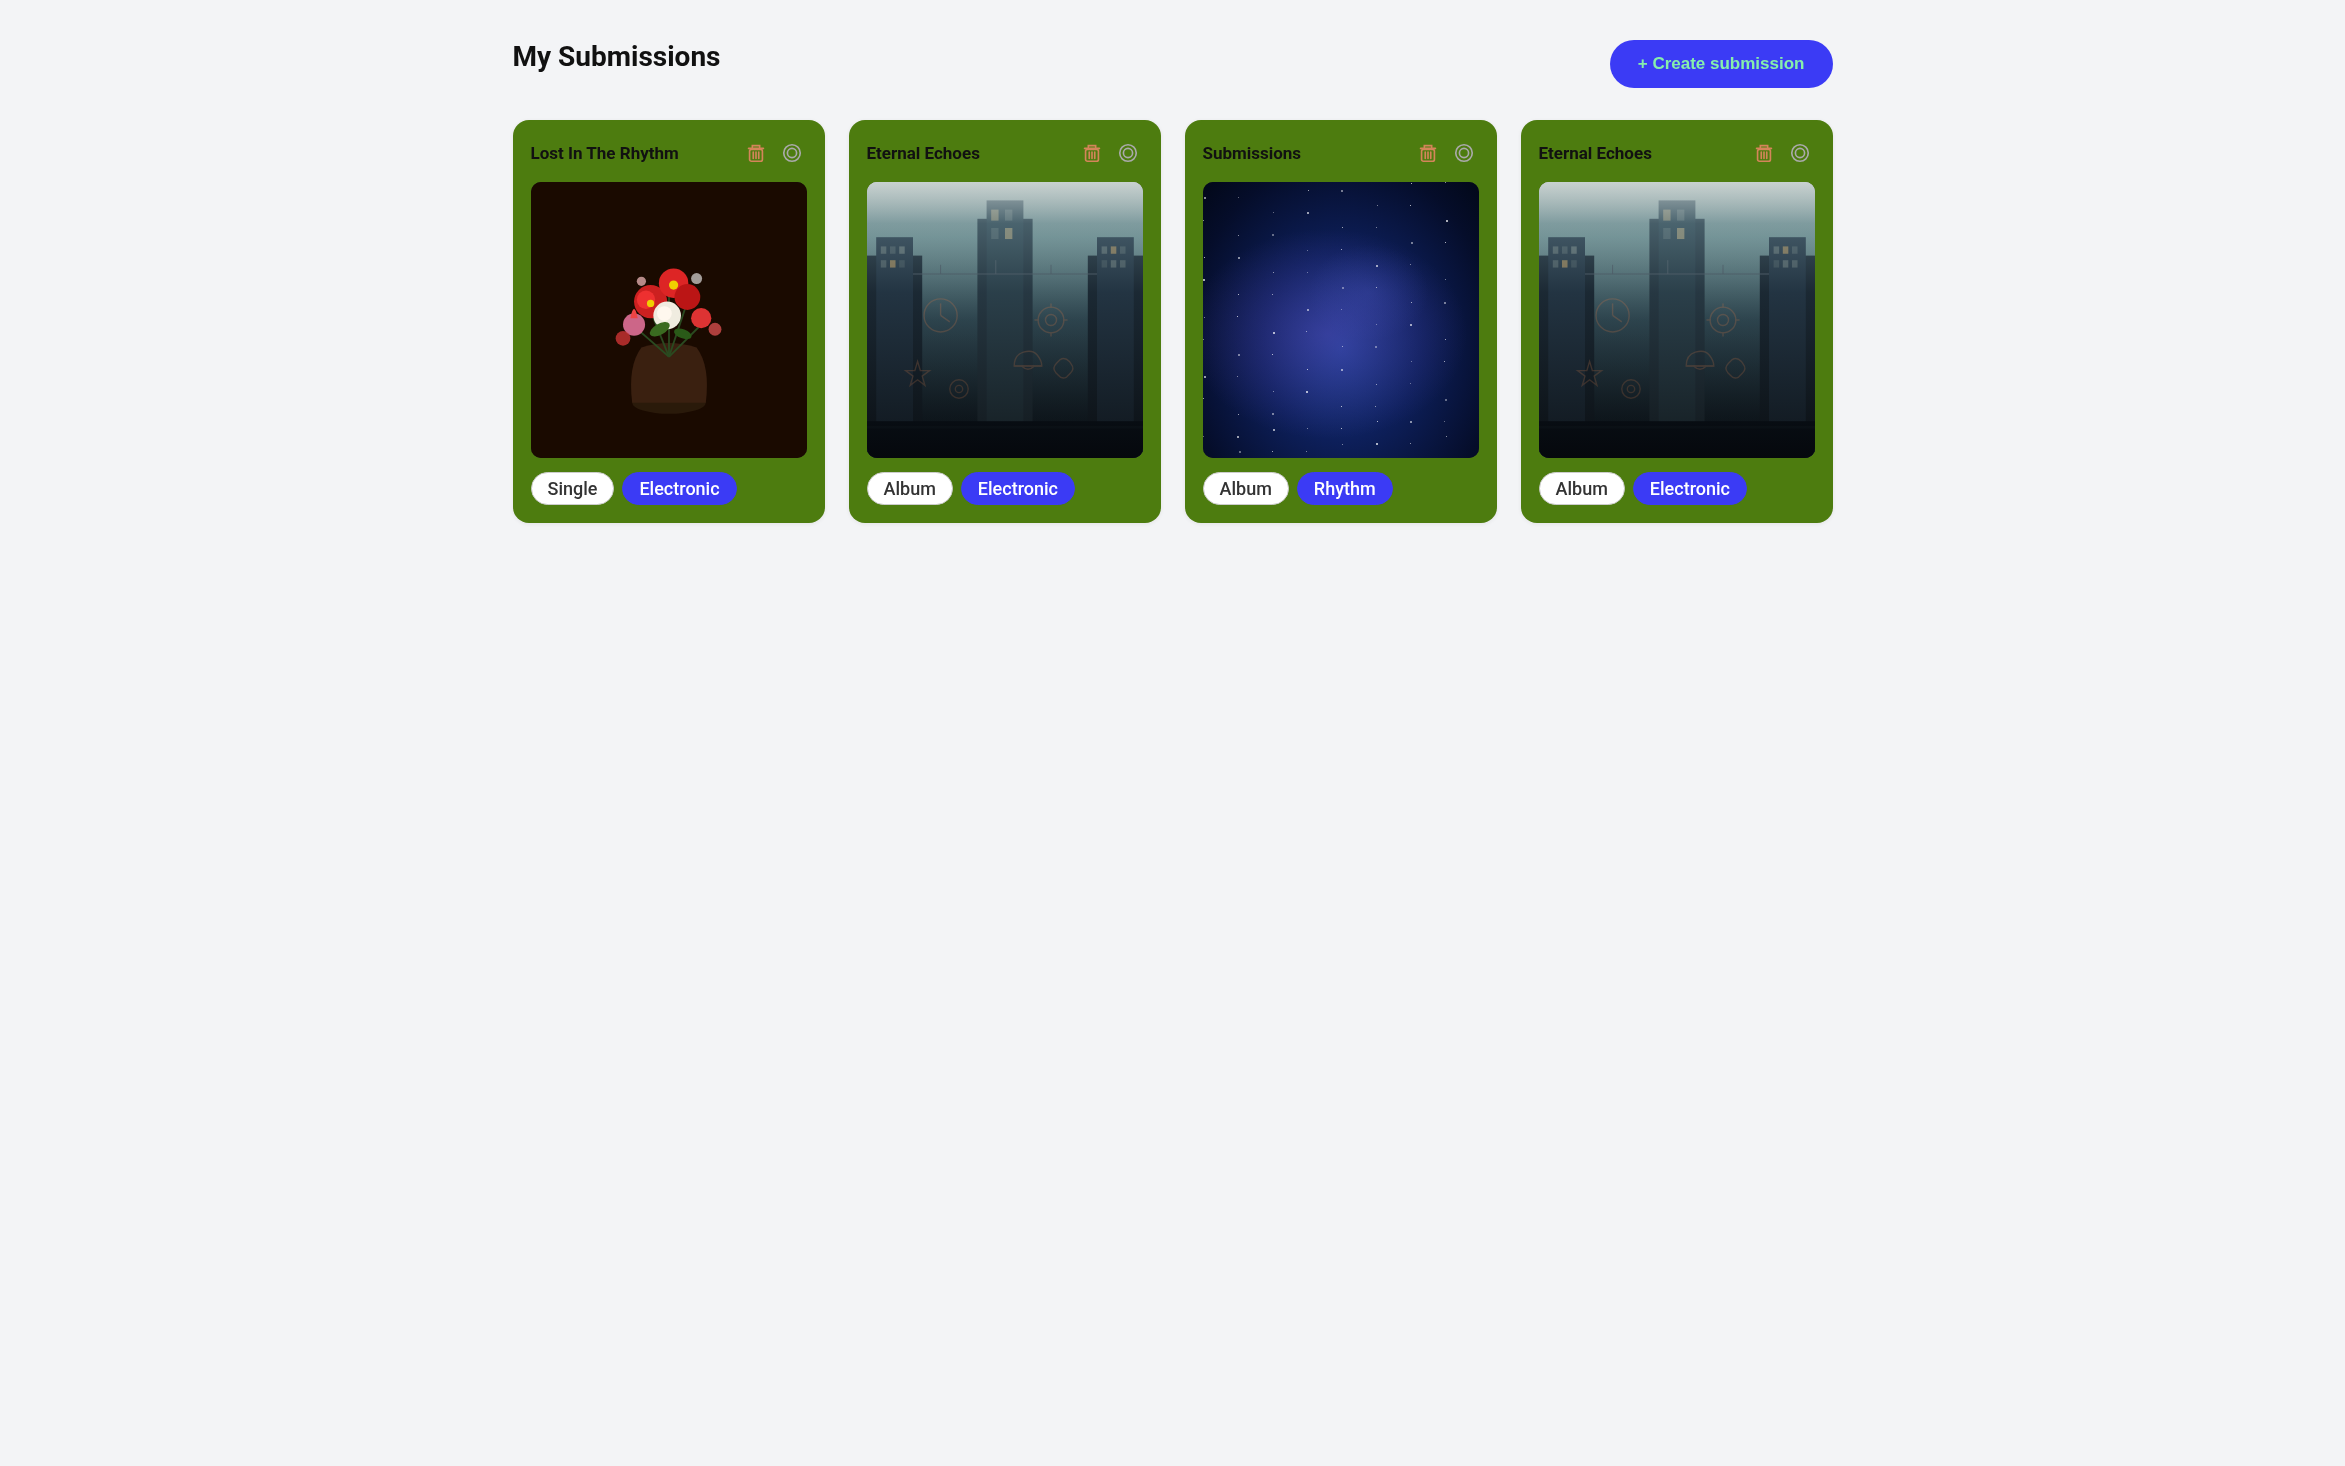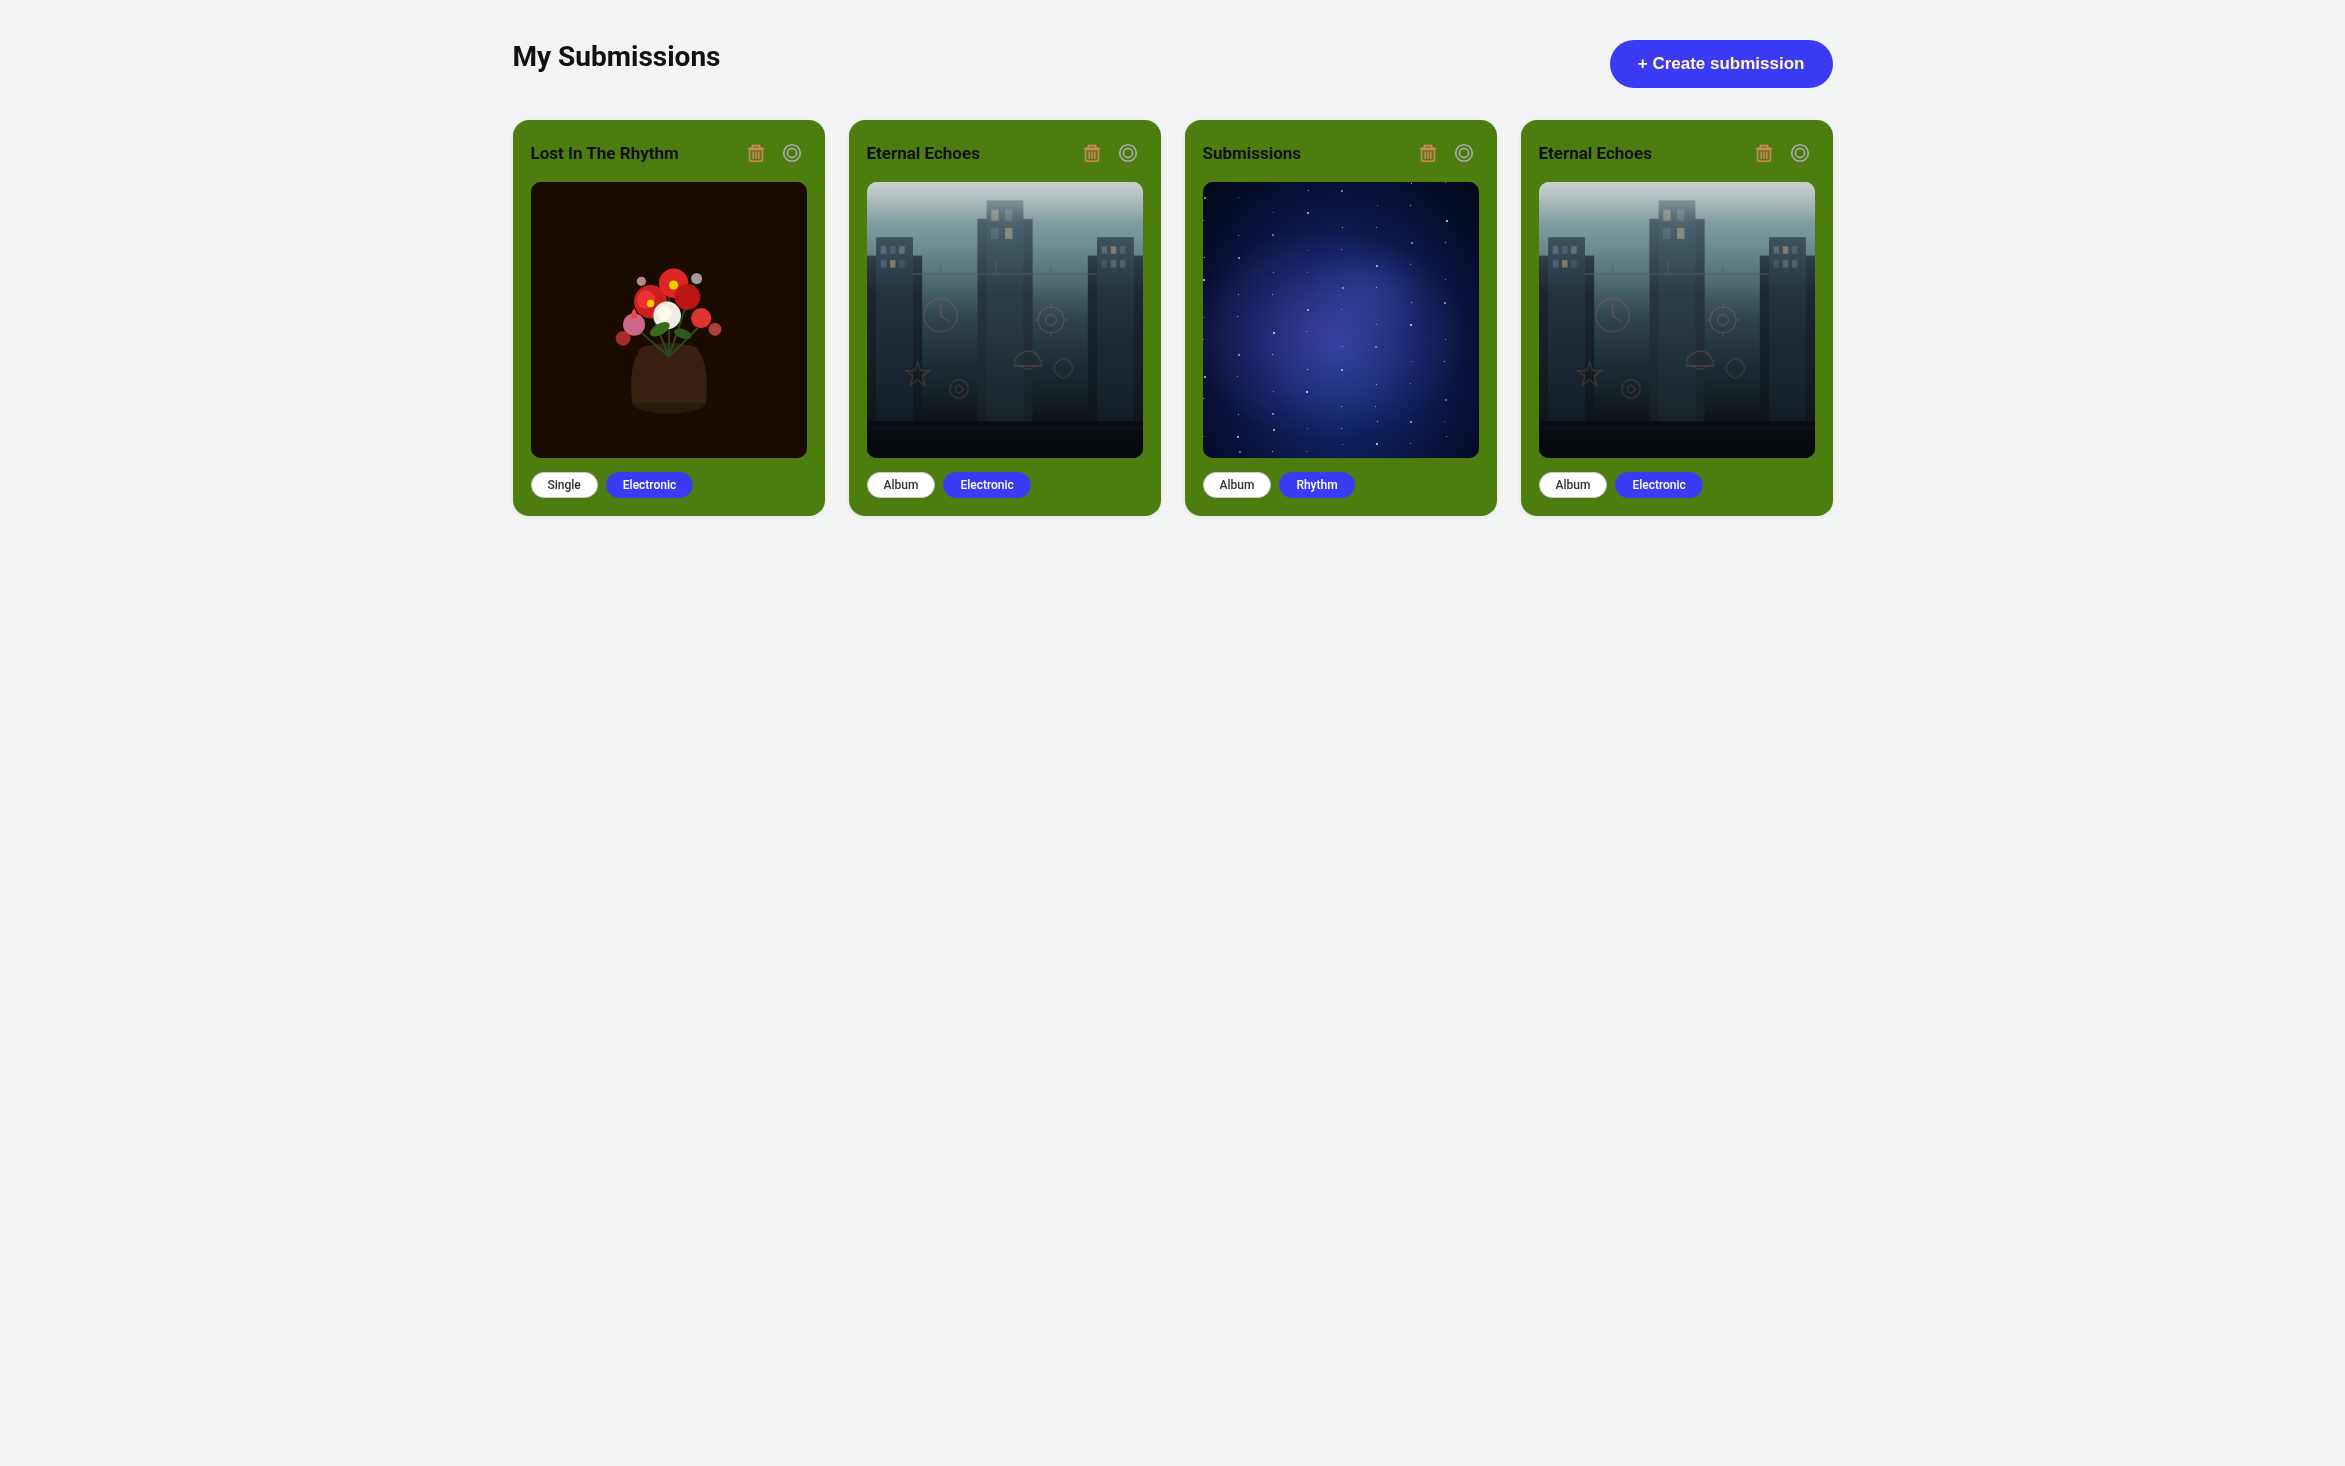--- a/index.html
+++ b/index.html
@@ -25,21 +25,21 @@
     }
 
     .page-title {
       font-size: 28px;
       font-weight: 700;
       color: #111;
     }
 
     .create-btn {
       background: #3b3bf5;
-      color: #fef9c3;
+      color: #86efac;
       border: none;
       border-radius: 50px;
       padding: 14px 28px;
       font-size: 17px;
       font-weight: 600;
       cursor: pointer;
       display: flex;
       align-items: center;
       gap: 6px;
       white-space: nowrap;
@@ -159,21 +159,21 @@
 
     .card-tags {
       display: flex;
       align-items: center;
       gap: 8px;
     }
 
     .tag {
       border-radius: 50px;
       padding: 5px 16px;
-      font-size: 12px;
+      font-size: 18px;
       font-weight: 500;
     }
 
     .tag-outline {
       background: #fff;
       border: 1px solid #ccc;
       color: #333;
     }
 
     .tag-filled {

